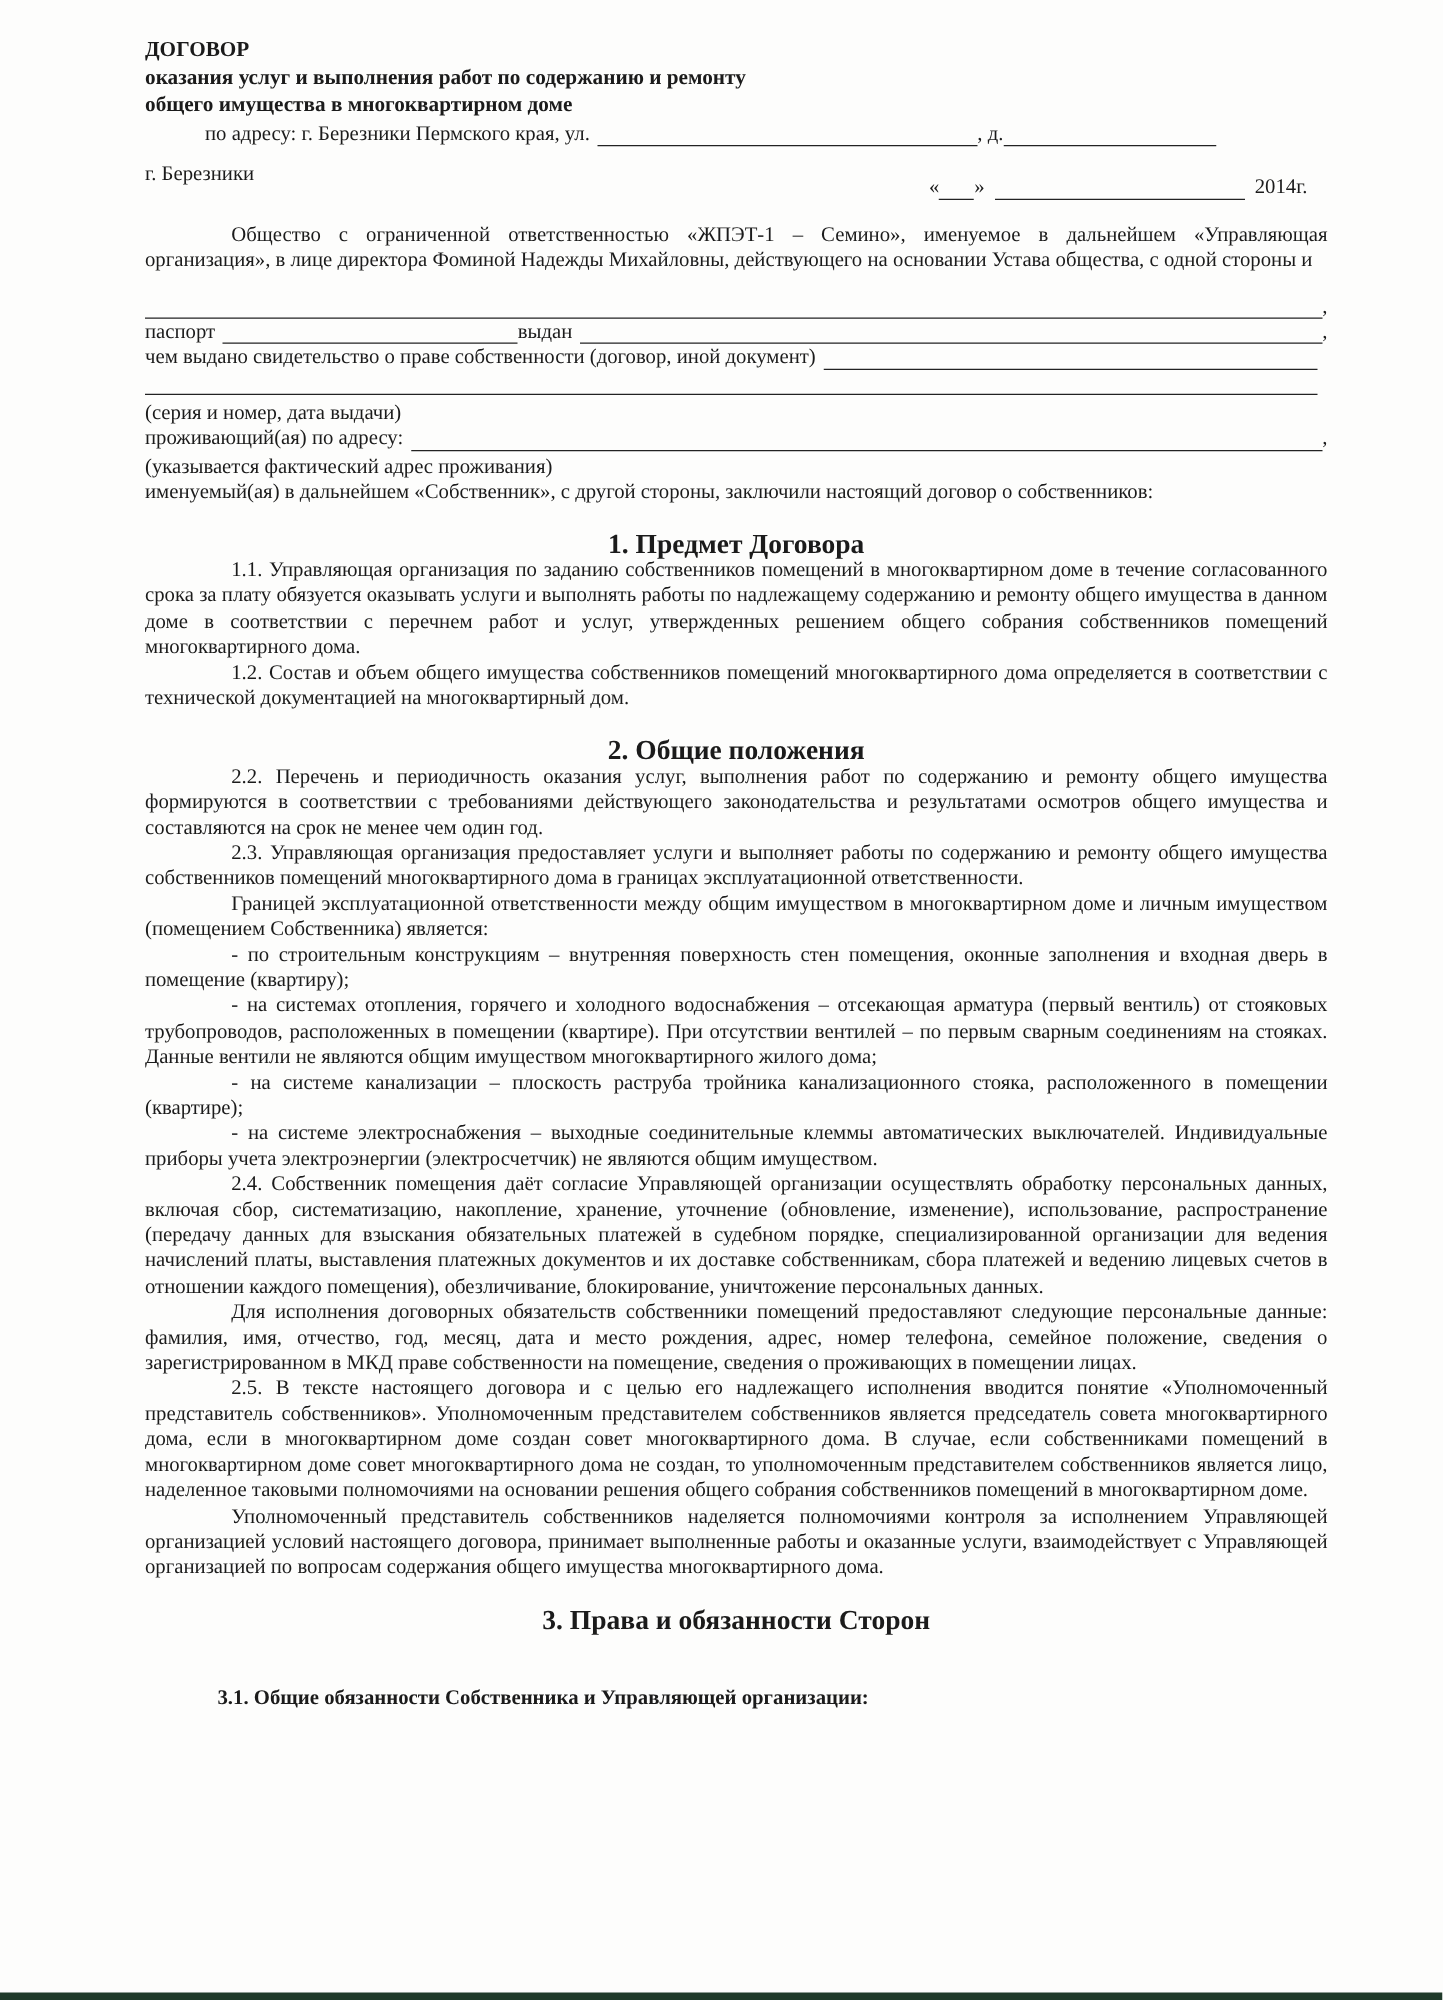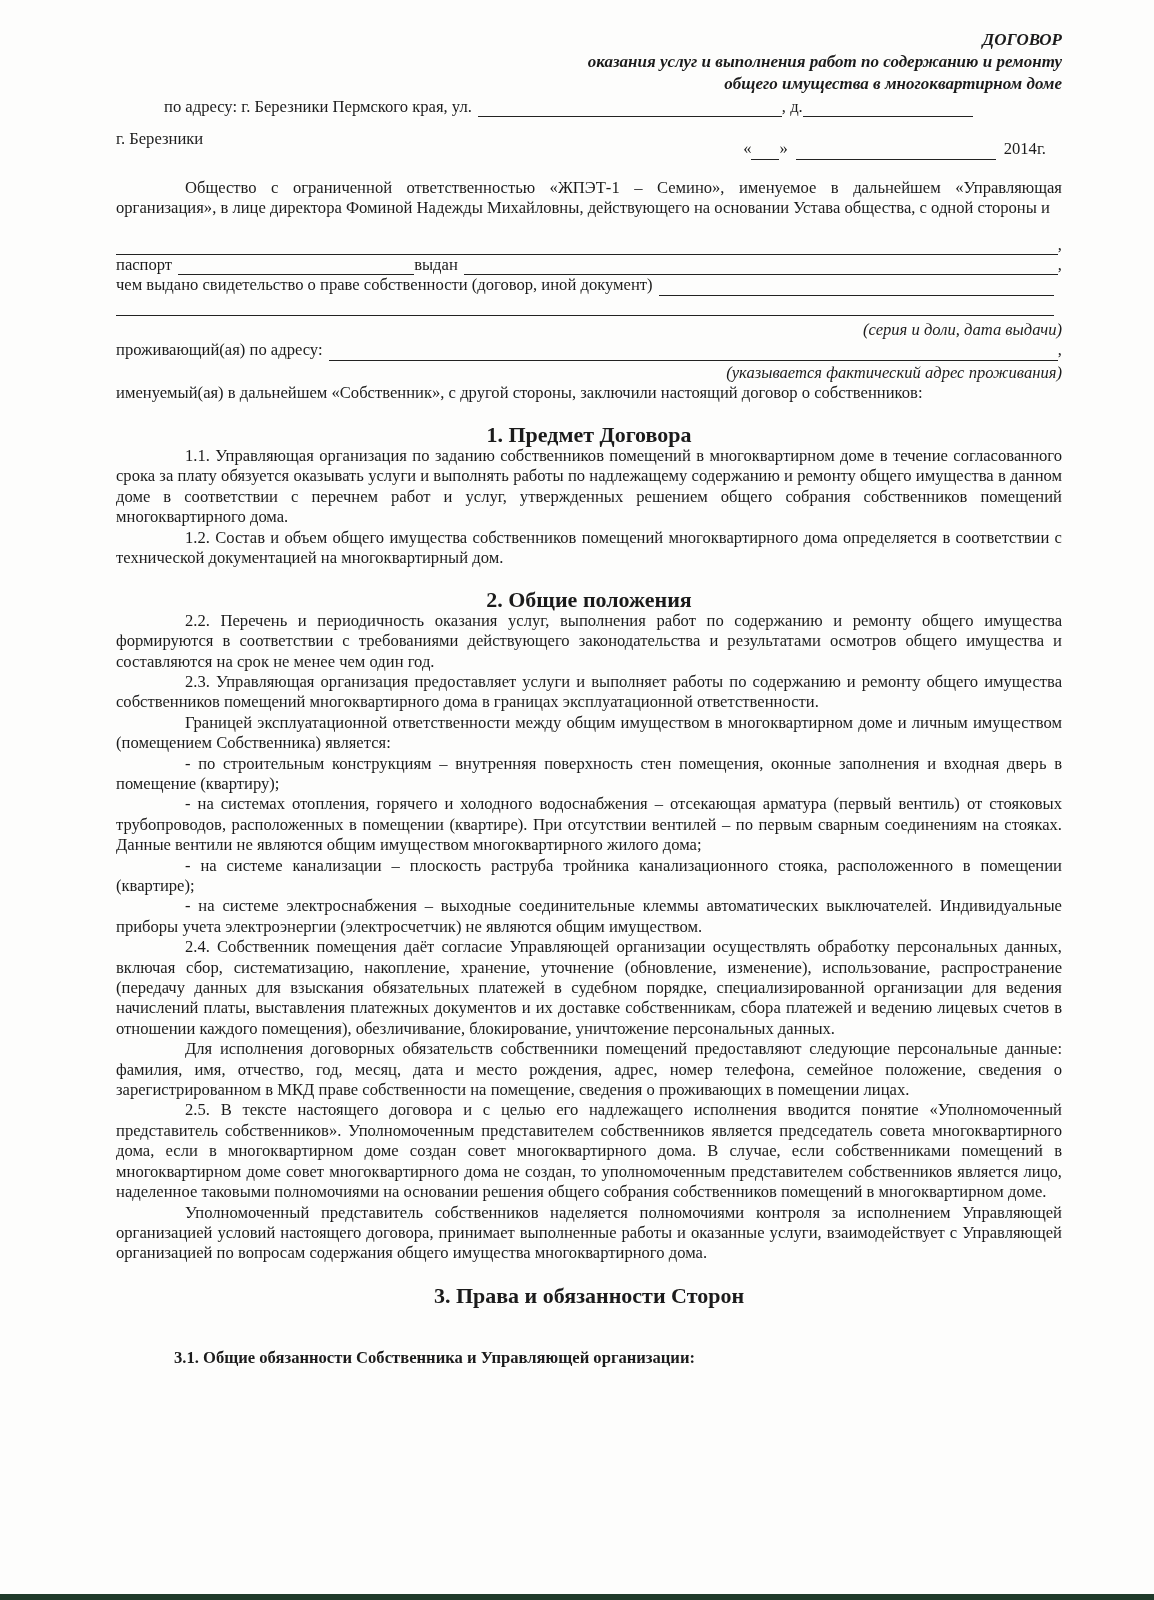--- a/index.html
+++ b/index.html
@@ -7,21 +7,21 @@
     width: 1154px; height: 1600px; overflow: hidden;
     background: #fdfdfc;
     font-family: "Liberation Serif", serif;
     color: #1b1b1b;
     position: relative;
   }
   .page {
     position: absolute; left: 116px; top: 24px; width: 946px;
     font-size: 16.6px; line-height: 20.4px;
   }
-  .center { text-align: right; font-style: italic; }
+  .center { text-align: left; }
   .title { font-weight: bold; font-size: 17px; line-height: 22px; }
   .justify { text-align: justify; text-align-last: left; }
   .indent { text-indent: 69px; }
   .line { display: flex; align-items: flex-end; white-space: nowrap; }
   .blank { border-bottom: 1px solid #222; height: 15px; display: inline-block; }
   .grow { flex: 1; }
   .section { font-weight: bold; text-align: center; font-size: 22px; }
   .bold { font-weight: bold; }
   p { margin: 0; }
   .bottom-band {
@@ -73,21 +73,21 @@
   </div>
 
 
   <div class="line" style="padding-right:8px;text-align:right;">
     <span>чем выдано свидетельство о праве собственности (договор, иной документ)</span>
     <span class="blank form-field grow" style="margin-left:6px;"></span>
   </div>
   <div class="line" style="margin-top:4px; padding-right:8px;">
     <span class="blank form-field grow"></span>
   </div>
-  <p class="center" style="margin-top:4px;">(серия и доли, дата выдачи)</p>
+  <p class="center" style="margin-top:4px;">(серия и номер, дата выдачи)</p>
 
   <div class="line">
     <span>проживающий(ая) по адресу:</span>
     <span class="blank form-field grow" style="margin-left:6px;"></span>
     <span>,</span>
   </div>
   <p class="center" style="margin-top:2px;">(указывается фактический адрес проживания)</p>
   <p>именуемый(ая)  в дальнейшем «Собственник», с другой стороны, заключили настоящий договор о собственников:</p>
 
   <p class="section" style="margin-top:22px;">1. Предмет Договора</p>

